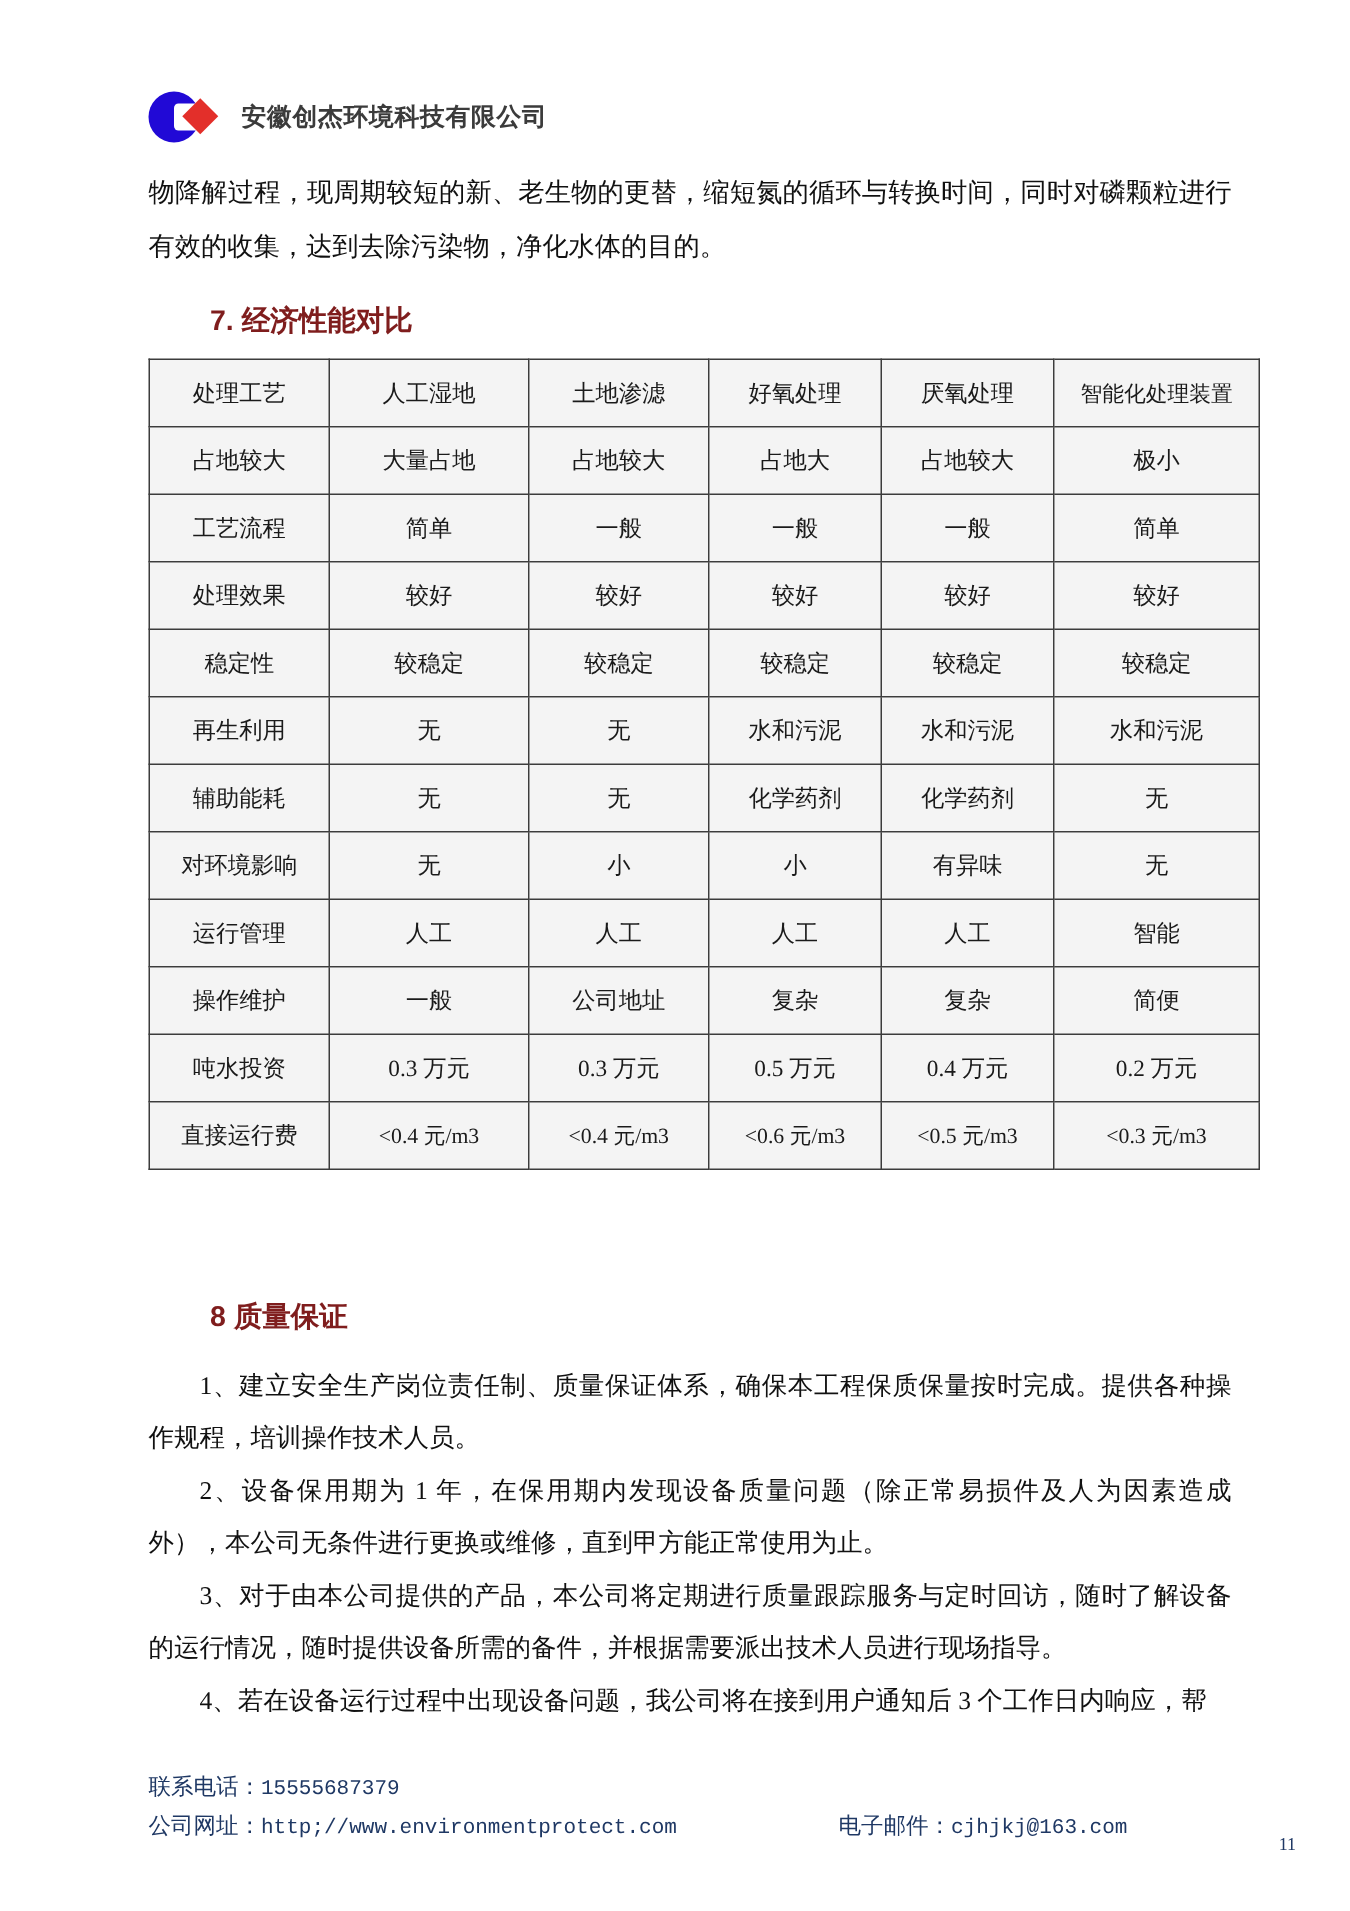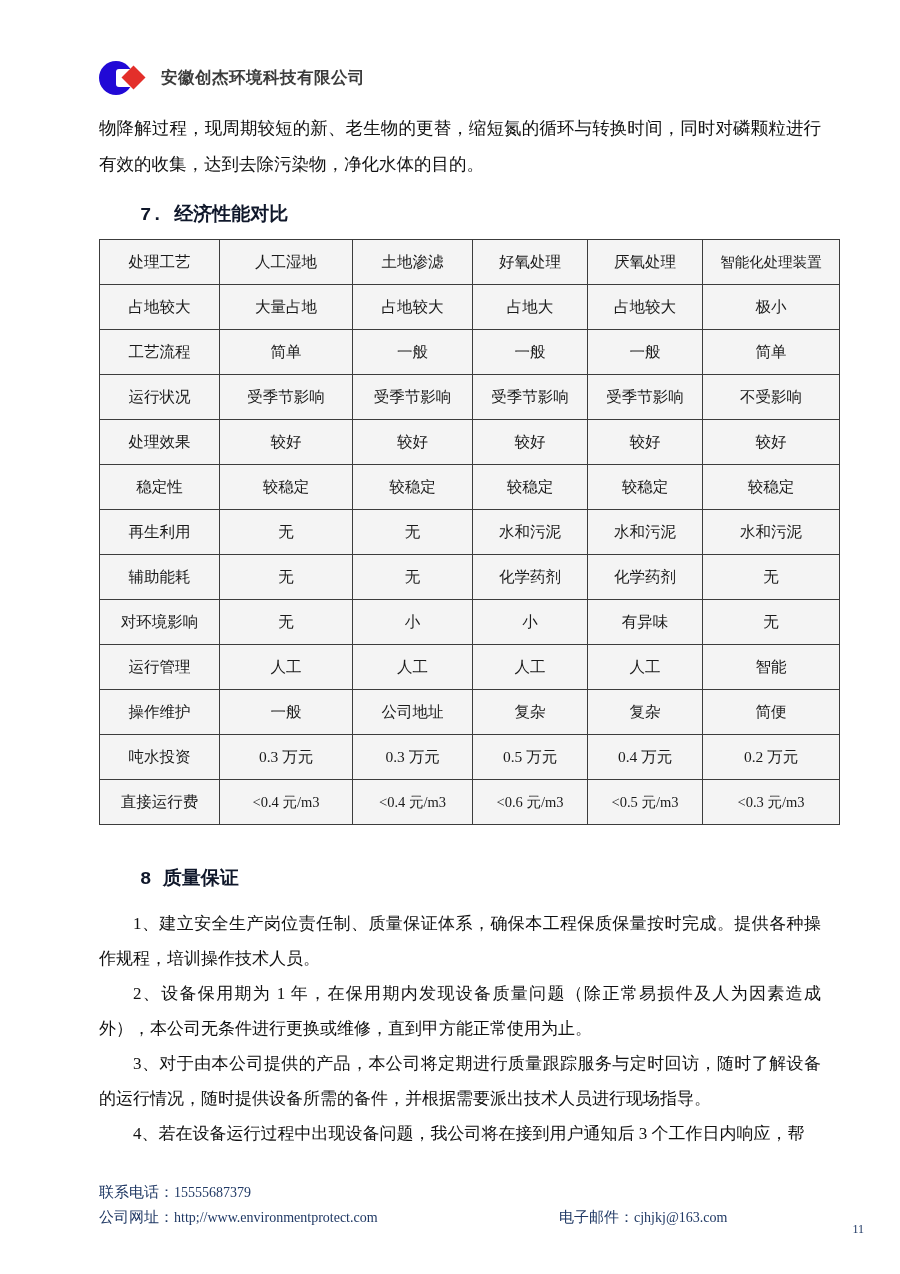--- a/index.html
+++ b/index.html
@@ -85,24 +85,24 @@
     line-height: 36px;
     color: #111111;
     text-align: justify;
     text-justify: inter-ideograph;
   }
   .para-continued { top: 110px; }
 
   .sec-heading {
     position: absolute;
     left: 140px;
-    font-family: Liberation Mono, monospace;
+    font-family: Liberation Sans, sans-serif;
     font-size: 19px;
     font-weight: bold;
-    color: #0f172a;
+    color: #7f1d1d;
     white-space: nowrap;
     text-align: right;
   }
   .sec-7 { top: 201px; }
   .sec-8 { top: 865px; }
 
   
   .cmp-table {
     position: absolute;
     left: 99px;
@@ -165,21 +165,21 @@
   .footer-left {
     width: 460px;
     flex: 0 0 auto;
     white-space: nowrap;
   }
   .footer-right {
     flex: 0 0 auto;
     white-space: nowrap;
   }
   .mono {
-    font-family: Liberation Serif, serif;
+    font-family: Liberation Mono, monospace;
     font-size: 14px;
   }
   .page-number {
     position: absolute;
     right: 36px;
     top: 1222px;
     font-size: 12px;
     color: #1f3864;
     font-family: "Liberation Serif", serif;
   }
@@ -220,28 +220,20 @@
         <td class="c4">占地较大</td>
         <td class="c5">极小</td>
       </tr>
       <tr>
         <td class="c0">工艺流程</td>
         <td class="c1">简单</td>
         <td class="c2">一般</td>
         <td class="c3">一般</td>
         <td class="c4">一般</td>
         <td class="c5">简单</td>
-      </tr>
-      <tr>
-        <td class="c0">运行状况</td>
-        <td class="c1">受季节影响</td>
-        <td class="c2">受季节影响</td>
-        <td class="c3">受季节影响</td>
-        <td class="c4">受季节影响</td>
-        <td class="c5">不受影响</td>
       </tr>
       <tr>
         <td class="c0">处理效果</td>
         <td class="c1">较好</td>
         <td class="c2">较好</td>
         <td class="c3">较好</td>
         <td class="c4">较好</td>
         <td class="c5">较好</td>
       </tr>
       <tr>

